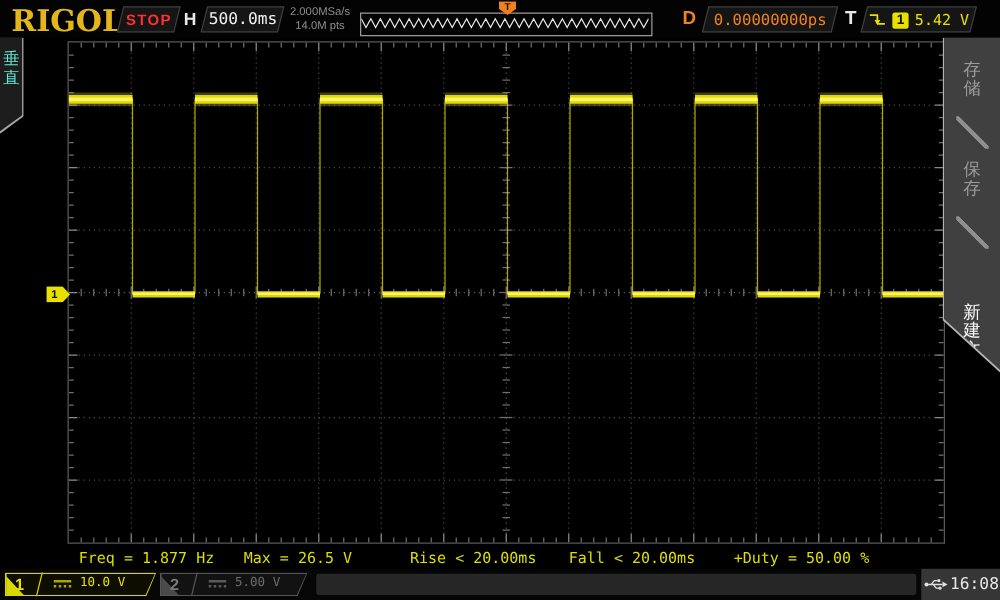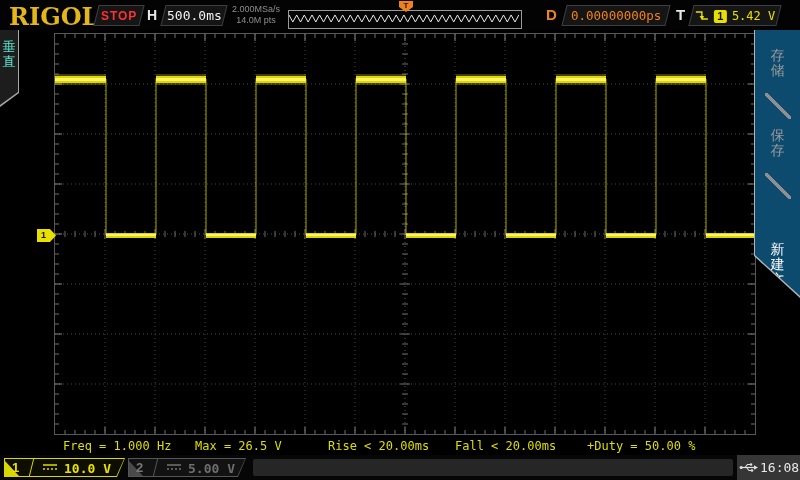--- a/index.html
+++ b/index.html
@@ -48,21 +48,21 @@
   
   #left-tab{position:absolute;left:0;top:30px;width:19px;height:77px;background:#a8a8a8;
             clip-path:polygon(0 0,100% 0,100% calc(100% - 14px),0 100%);}
   #left-tab .inner{position:absolute;left:0;top:0;right:1px;bottom:2px;background:#1d1d1d;
             clip-path:polygon(0 0,100% 0,100% calc(100% - 13px),0 100%);}
   #left-tab .txt{margin:9px auto 0;width:15px;color:#5eead4;font-size:13px;line-height:15px;
             word-break:break-all;text-align:center;}
   
   #menu{position:absolute;left:754px;top:30px;width:46px;height:268px;background:#b5b5b5;
         clip-path:polygon(0 0,100% 0,100% 100%,0 calc(100% - 42px));}
-  #menu .inner{position:absolute;left:1px;top:0;right:0;bottom:2px;background:#0c4a6e;
+  #menu .inner{position:absolute;left:1px;top:0;right:0;bottom:2px;background:#404040;
         clip-path:polygon(0 0,100% 0,100% 100%,0 calc(100% - 41px));}
   .menu-item{position:absolute;left:0;width:100%;text-align:center;}
   .menu-item .txt{margin:0 auto;width:16px;font-size:14px;line-height:15px;word-break:break-all;}
   .menu-dim .txt{color:#9a9a9a;}
   .menu-active .txt{color:#ffffff;}
   .menu-sep{position:absolute;left:10px;width:26px;height:26px;
         background:linear-gradient(45deg,transparent 45%,#8f8f8f 45%,#8f8f8f 54%,transparent 54%);}
   
   .meas{position:absolute;top:439px;color:#dede00;font-size:12px;
         font-family:"DejaVu Sans Mono",monospace;white-space:pre;}
@@ -83,22 +83,22 @@
   #ch1-badge .ch-wedge{border-bottom:15px solid #d8d800;border-right:14px solid transparent;}
   #ch2-badge .ch-wedge{border-bottom:15px solid #4a4a4a;border-right:14px solid transparent;}
   .ch-div{position:absolute;left:27px;top:0;bottom:0;width:1px;transform:skewX(-14deg);z-index:3;}
   #ch1-badge .ch-div{background:#d8d800;}
   #ch2-badge .ch-div{background:#565656;}
   .dc-icon{position:absolute;left:39px;top:6px;width:14px;z-index:3;}
   .dc-icon .l1{height:0;border-top:2px solid;}
   .dc-icon .l2{margin-top:2px;height:0;border-top:2px dotted;}
   #ch1-badge .dc-icon{color:#a8a800;}
   #ch2-badge .dc-icon{color:#5a5a5a;}
-  .ch-val{position:absolute;left:60px;top:3px;font-size:13px;z-index:3;
-          font-family:"DejaVu Sans Mono",monospace;font-weight:bold;}
+  .ch-val{position:absolute;left:60px;top:3px;font-size:10px;z-index:3;
+          font-family:"DejaVu Sans Mono",monospace;}
   #ch1-badge .ch-num{color:#e8e000;} #ch1-badge .ch-val{color:#e8e000;}
   #ch2-badge .ch-num{color:#787878;} #ch2-badge .ch-val{color:#6e6e6e;}
   #mid-strip{position:absolute;left:253px;top:4px;width:480px;height:17px;background:#262626;
              border-radius:2px;}
   #clock-panel{position:absolute;left:737px;top:0;width:63px;height:25px;background:#363636;padding-left:14px;}
   #clock{position:absolute;left:23px;top:5px;color:#e8e8e8;font-size:13px;
          font-family:"DejaVu Sans Mono",monospace;}
 </style>
 </head>
 <body>
@@ -557,21 +557,21 @@
           <div class="txt">保存</div>
         </div>
         <div class="menu-sep" style="top: 143px;"></div>
         <div class="menu-item menu-active" style="top: 171px; margin-top: 41px;">
           <div class="txt">新建文件</div>
         </div>
       </div>
   </div>
 
   <div id="meas-row">
-      <div class="meas" style="left: 63px;">Freq = 1.000 Hz</div>
+      <div class="meas" style="left: 63px;">Freq = 1.877 Hz</div>
       <div class="meas" style="left: 195px;">Max = 26.5 V</div>
       <div class="meas" style="left: 328px;">Rise &lt; 20.00ms</div>
       <div class="meas" style="left: 455px;">Fall &lt; 20.00ms</div>
       <div class="meas" style="left: 587px;">+Duty = 50.00 %</div>
     </div>
 
   <div id="bottombar">
     <div class="chbadge" id="ch1-badge">
       <div class="frame"></div>
       <div class="fill"></div>

